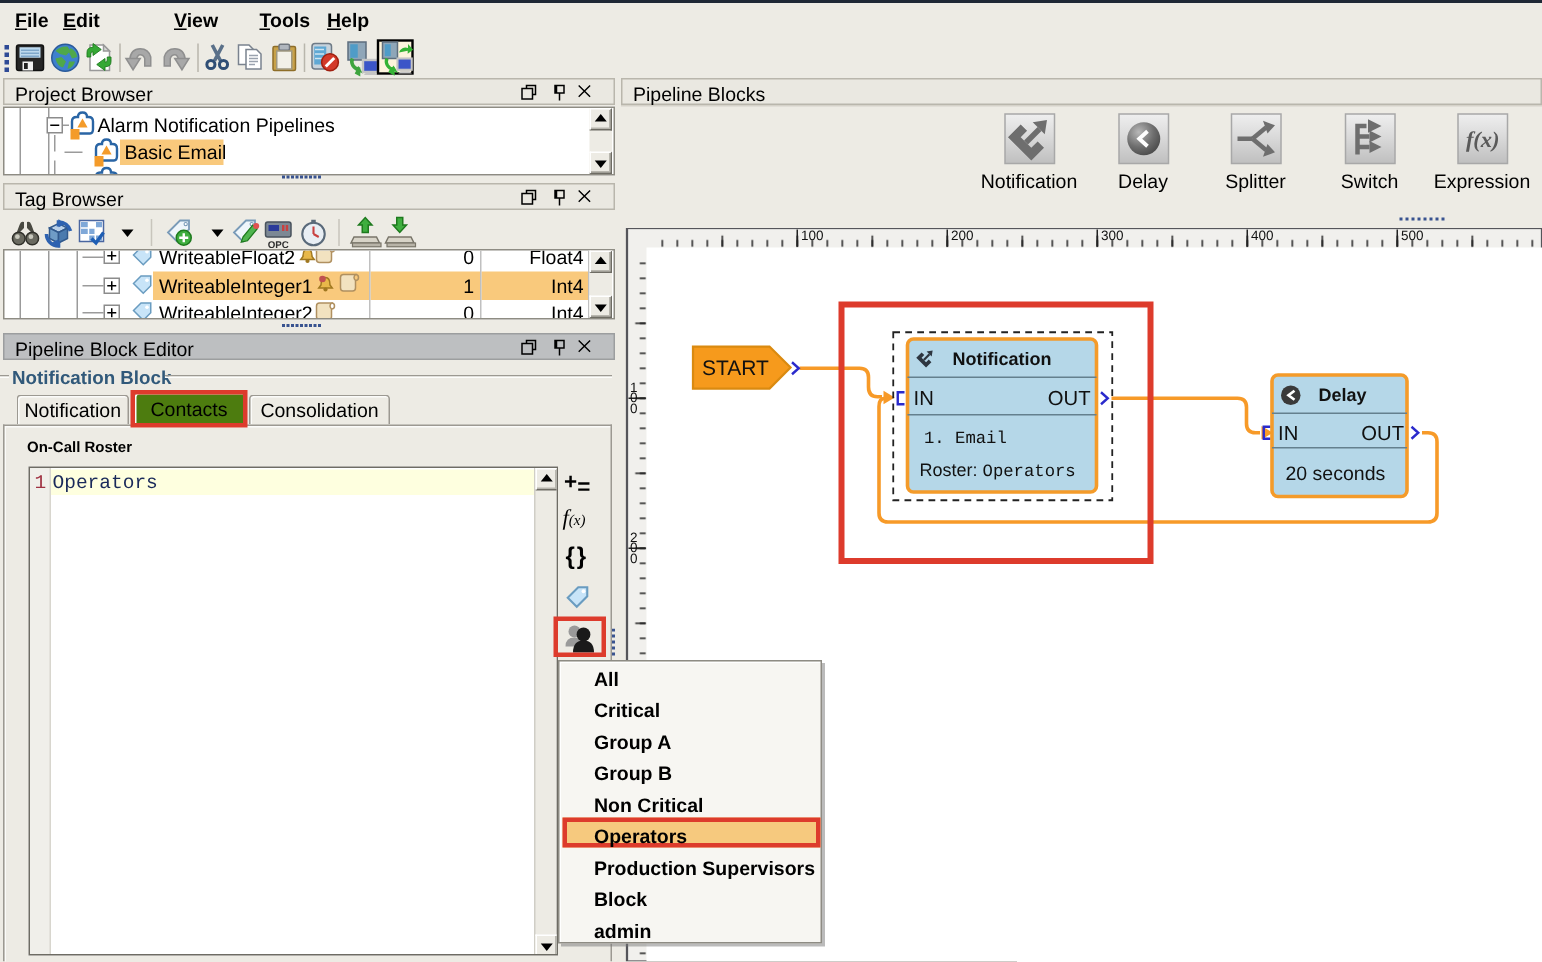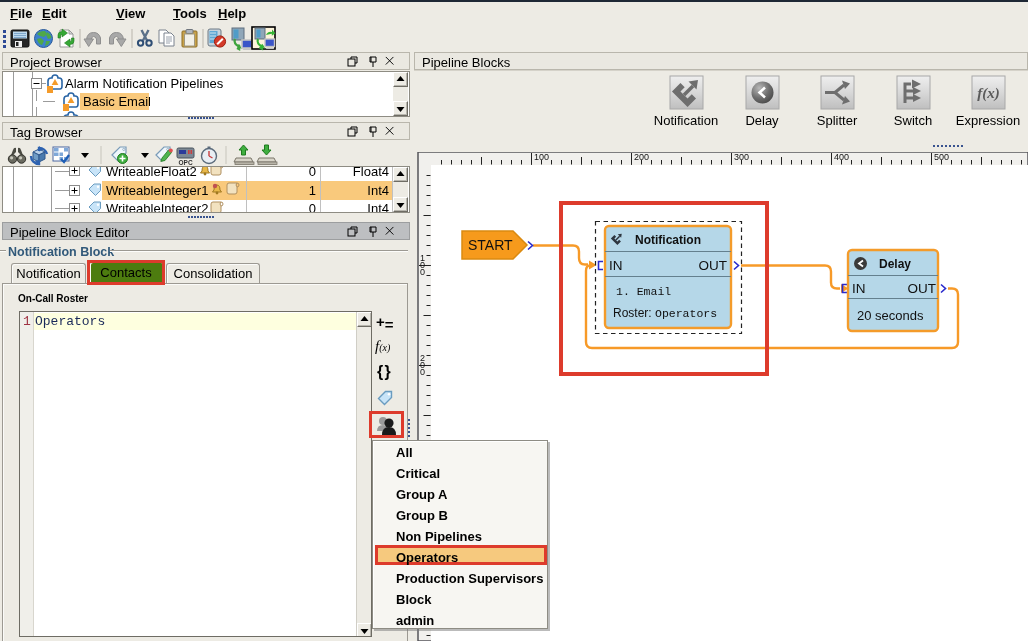--- a/index.html
+++ b/index.html
@@ -640,19 +640,19 @@
 
   <rect x="147" y="51" width="206" height="171" fill="none" stroke="#DD3B2C" stroke-width="4"></rect>
 </svg>
 </div>
 
 <div class="abs" id="popup" style="left:372px;top:440px;width:176px;height:189px;background:#F7F6F2;border:1px solid #8E8C84;box-shadow:2px 2px 0 rgba(120,120,120,0.5), inset 1px 1px 0 #FFFFFF;font-size:13px;font-weight:bold;">
   <div class="abs" style="left:23px;top:4px;">All</div>
   <div class="abs" style="left:23px;top:25px;">Critical</div>
   <div class="abs" style="left:23px;top:46px;">Group A</div>
   <div class="abs" style="left:23px;top:67px;">Group B</div>
-  <div class="abs" style="left:23px;top:88px;">Non Pipelines</div>
+  <div class="abs" style="left:23px;top:88px;">Non Critical</div>
   <div class="abs" style="left:2px;top:104px;width:172px;height:20px;background:#F6C97E;border:3px solid #DD3B2C;"></div>
   <div class="abs" style="left:23px;top:109px;">Operators</div>
   <div class="abs" style="left:23px;top:130px;">Production Supervisors</div>
   <div class="abs" style="left:23px;top:151px;">Block</div>
   <div class="abs" style="left:23px;top:172px;">admin</div>
 </div>
 
 </body></html>

